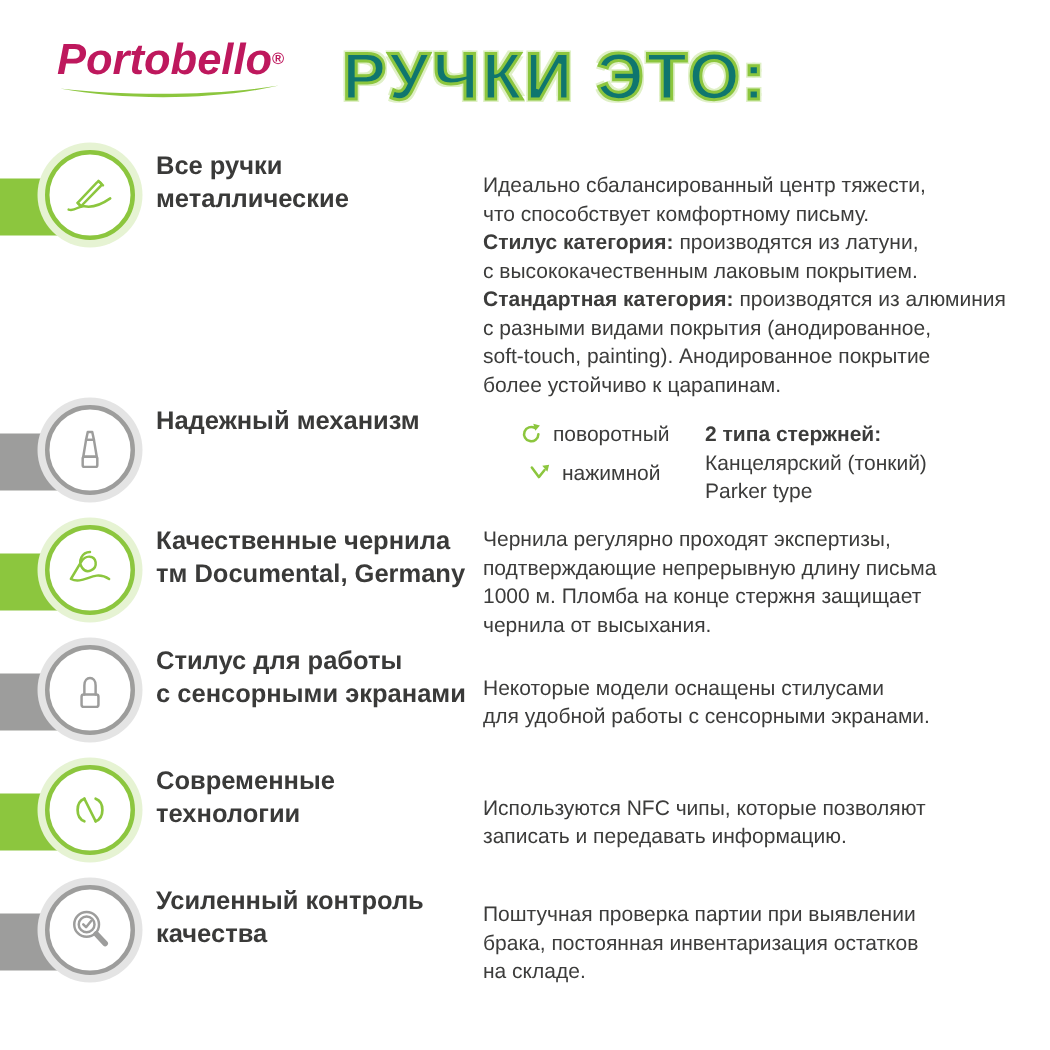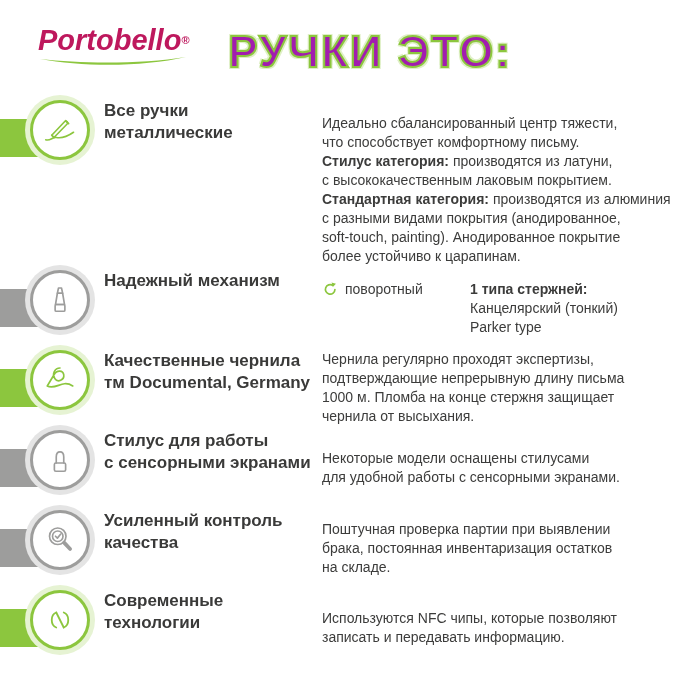--- a/index.html
+++ b/index.html
@@ -9,21 +9,21 @@
   }
   
   .header{position:relative;height:100px;}
   .logo{position:absolute;left:38px;top:26px;width:150px;text-align:center;color:#be185d;}
   .logo-text{font-size:29px;font-weight:700;font-style:italic;letter-spacing:0;line-height:1;}
   .logo-reg{font-size:11px;vertical-align:super;font-style:normal;font-weight:700;}
   .logo-swoosh{display:block;margin:1px auto 0 auto;}
   .title{
     display:block;text-align:center;padding-top:30px;margin-left:40px;
     font-size:44px;font-weight:800;letter-spacing:2px;line-height:44px;
-    color:#a21caf;-webkit-text-stroke:2px #8CC63E;
+    color:#0f766e;-webkit-text-stroke:2px #8CC63E;
     text-shadow:2px 2px 0 #DFF0C6,-2px -2px 0 #DFF0C6,2px -2px 0 #DFF0C6,-2px 2px 0 #DFF0C6;
   }
   
   .row{display:flex;align-items:center;margin-bottom:4px;}
   .row.top-align{align-items:flex-start;}
   .row-left{position:relative;display:flex;width:322px;min-height:76px;flex:none;}
   .tab{position:absolute;left:0;top:50%;transform:translateY(-50%);width:64px;height:38px;border-radius:0 8px 8px 0;}
   .green .tab{background:#8CC63E;}
   .gray  .tab{background:#9D9D9C;}
   .circle{
@@ -33,21 +33,21 @@
   }
   .green .circle{border-color:#8CC63E;box-shadow:0 0 0 5px #E6F3D3;color:#8CC63E;}
   .gray  .circle{border-color:#9D9D9C;box-shadow:0 0 0 5px #E4E4E4;color:#9D9D9C;}
   .heading{margin-left:14px;font-size:17px;font-weight:700;line-height:1.28;white-space:pre-line;color:#3A3A39;}
   .desc{flex:1;padding-right:18px;font-size:14px;line-height:19px;white-space:pre-line;}
   .row.top-align .desc{padding-top:14px;}
   .b{font-weight:700;}
   
   .mech{display:flex;white-space:normal;}
   .mech-options{width:148px;flex:none;display:flex;flex-direction:column;gap:7px;}
-  .mech-opt{display:flex;align-items:center;gap:6px;}
+  .mech-opt{display:flex;align-items:center;gap:6px;justify-content:center;}
   .mech-opt svg{flex:none;}
   .mech-refills div{line-height:19px;}
   svg{display:block;}
 </style>
 </head>
 <body>
 
 <div class="page">
 
   <div class="header">
@@ -98,23 +98,30 @@
     </div>
     <div class="desc mech">
       <div class="mech-options">
         <div class="mech-opt">
           <svg width="17" height="17" viewBox="0 0 20 20">
             <path d="M15.2 10 A5.6 5.6 0 1 1 12.5 5.1" fill="none" stroke="#8CC63E" stroke-width="2" stroke-linecap="round"></path>
             <path d="M11.2 1.8 L16.4 3.2 L12.8 7.2 Z" fill="#8CC63E"></path>
           </svg>
           <span>поворотный</span>
         </div>
+        <div class="mech-opt">
+          <svg width="17" height="17" viewBox="0 0 20 20">
+            <path d="M3 5.5 L8.5 13 L13 7.5" fill="none" stroke="#8CC63E" stroke-width="2" stroke-linecap="round" stroke-linejoin="round"></path>
+            <path d="M11.2 4.2 L16.6 3.4 L15.2 8.8 Z" fill="#8CC63E"></path>
+          </svg>
+          <span>нажимной</span>
+        </div>
       </div>
       <div class="mech-refills">
-        <div class="b">1 типа стержней:</div>
+        <div class="b">2 типа стержней:</div>
         <div>Канцелярский (тонкий)</div>
         <div>Parker type</div>
       </div>
     </div>
   </div>
 
   <div class="row green">
     <div class="row-left">
       <div class="tab"></div>
       <div class="circle">
@@ -140,49 +147,49 @@
           <rect x="16.5" y="28" width="15" height="11" rx="2"></rect>
         </svg>
       </div>
       <div class="heading">Стилус для работы
 с сенсорными экранами</div>
     </div>
     <div class="desc">Некоторые модели оснащены стилусами
 для удобной работы с сенсорными экранами.</div>
   </div>
 
+  <div class="row green">
+    <div class="row-left">
+      <div class="tab"></div>
+      <div class="circle">
+        <svg width="36" height="36" viewBox="0 0 48 48" fill="none" stroke="currentColor" stroke-width="2.4" stroke-linecap="round" stroke-linejoin="round">
+          <path d="M19 14 c-8 3 -8 17 0 20"></path>
+          <path d="M19 14 l10 20"></path>
+          <path d="M29 34 c8 -3 8 -17 0 -20"></path>
+        </svg>
+      </div>
+      <div class="heading">Современные
+технологии</div>
+    </div>
+    <div class="desc">Используются NFC чипы, которые позволяют
+записать и передавать информацию.</div>
+  </div>
+
   <div class="row gray">
     <div class="row-left">
       <div class="tab"></div>
       <div class="circle">
         <svg width="36" height="36" viewBox="0 0 48 48" fill="none" stroke="currentColor" stroke-width="2.2" stroke-linecap="round" stroke-linejoin="round">
           <circle cx="21" cy="19" r="11"></circle>
           <circle cx="21" cy="19" r="7"></circle>
           <path d="M18 19 l2.5 2.5 L25 16"></path>
           <path d="M29.5 27.5 l8 8.5" stroke-width="5"></path>
         </svg>
       </div>
       <div class="heading">Усиленный контроль
 качества</div>
     </div>
     <div class="desc">Поштучная проверка партии при выявлении
 брака, постоянная инвентаризация остатков
 на складе.</div>
   </div>
 
-  <div class="row green">
-    <div class="row-left">
-      <div class="tab"></div>
-      <div class="circle">
-        <svg width="36" height="36" viewBox="0 0 48 48" fill="none" stroke="currentColor" stroke-width="2.4" stroke-linecap="round" stroke-linejoin="round">
-          <path d="M19 14 c-8 3 -8 17 0 20"></path>
-          <path d="M19 14 l10 20"></path>
-          <path d="M29 34 c8 -3 8 -17 0 -20"></path>
-        </svg>
-      </div>
-      <div class="heading">Современные
-технологии</div>
-    </div>
-    <div class="desc">Используются NFC чипы, которые позволяют
-записать и передавать информацию.</div>
-  </div>
-
 </div>
 
 </body></html>

